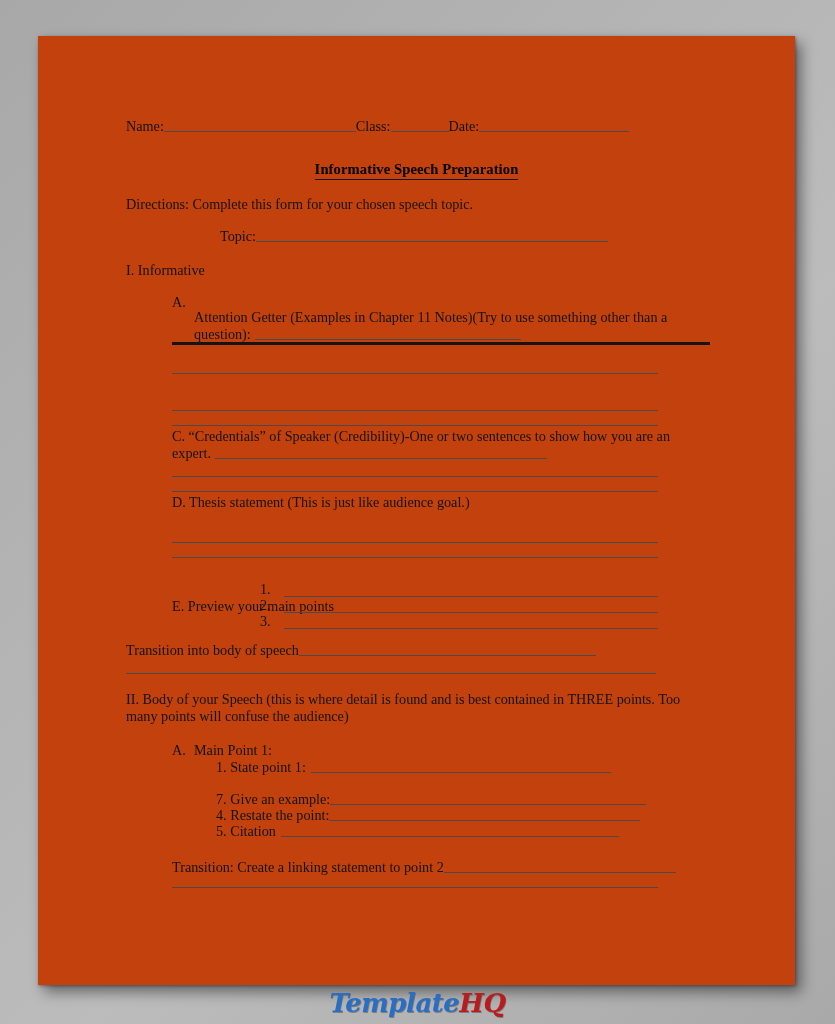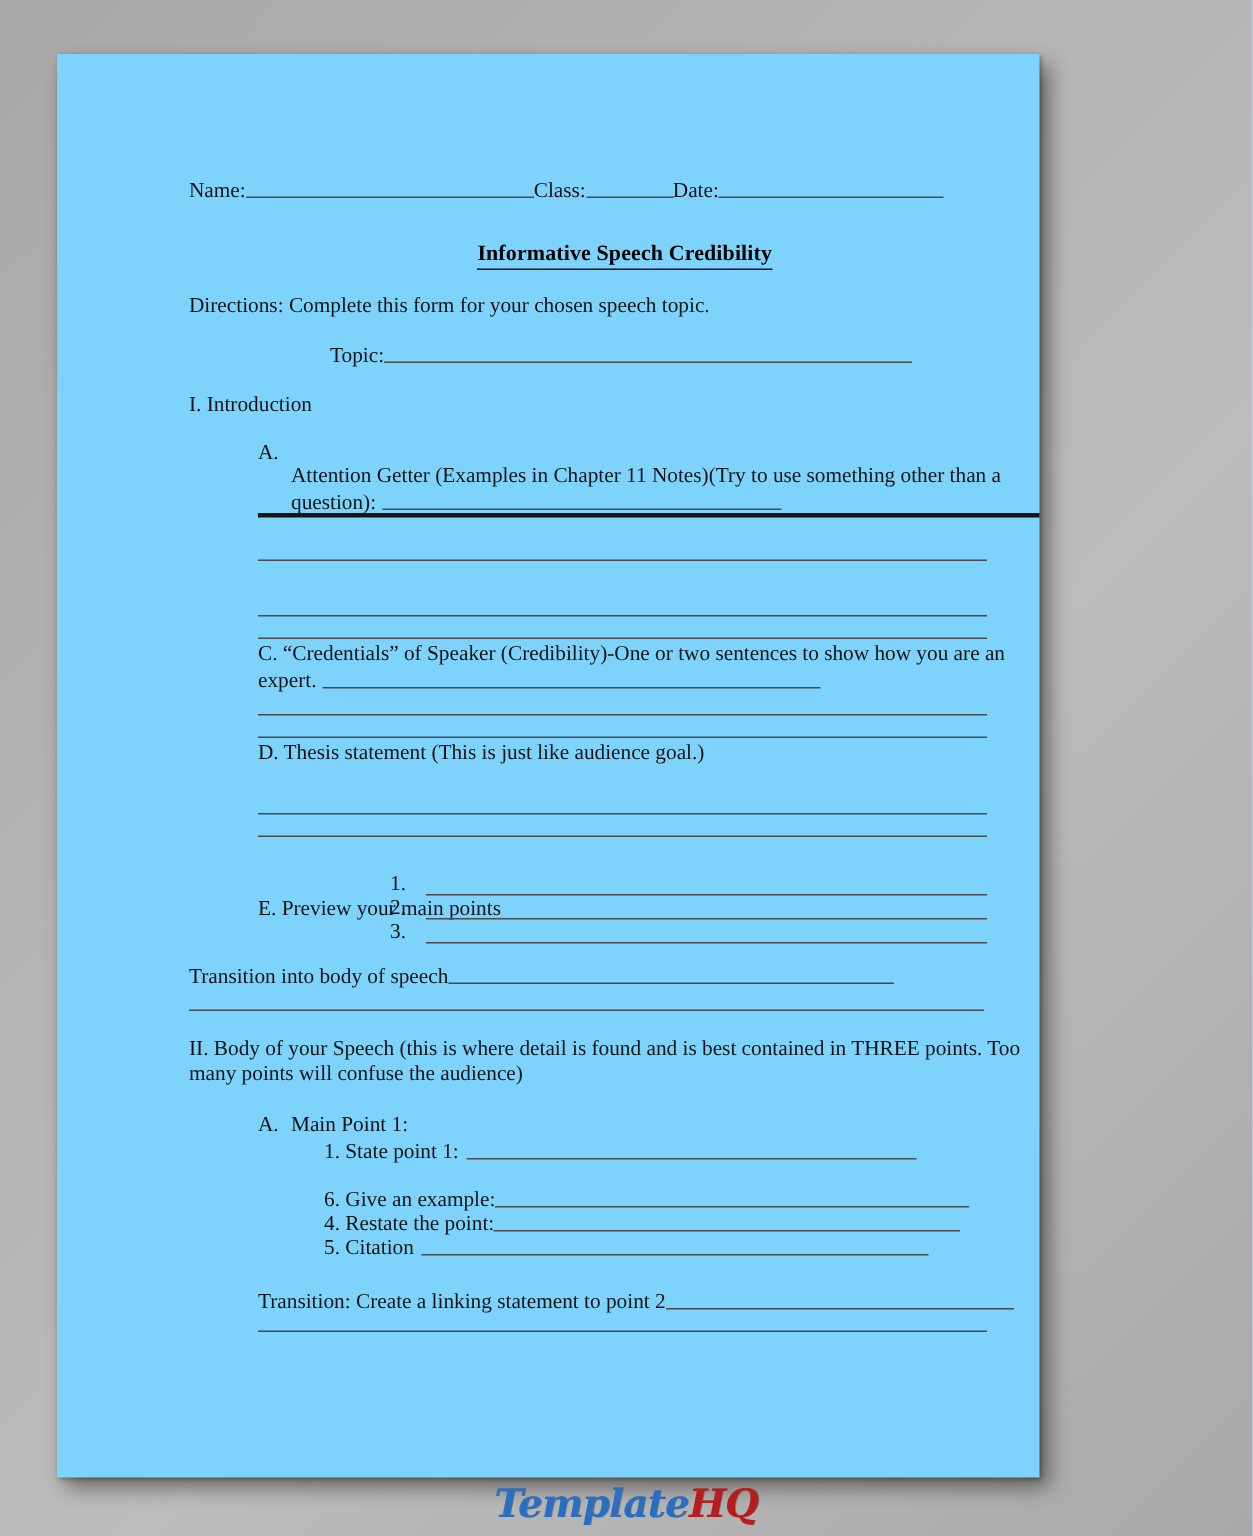--- a/index.html
+++ b/index.html
@@ -14,23 +14,23 @@
     font-family: "Liberation Serif", "DejaVu Serif", serif;
     overflow: hidden;
     position: relative;
   }
 
   
   #page {
     position: absolute;
     left: 38px;
     top: 36px;
-    width: 655px;
+    width: 757px;
     height: 949px;
-    background: #7dd3fc;
+    background: #c2410c;
     box-shadow: 6px 7px 13px rgba(0,0,0,0.45), 1px 1px 3px rgba(0,0,0,0.35);
     overflow: hidden;
   }
 
   #doc {
     position: absolute;
     left: 0; top: 0;
     width: 757px;
     height: 949px;
     padding: 0;
@@ -98,30 +98,30 @@
 <body>
 
 <div id="page">
   <div id="doc">
 
     <div class="abs t" style="left:88px; top:82px;">
       <span>Name:</span><span class="fill" style="width:192px;"></span><span>Class:</span><span class="fill" style="width:58px;"></span><span>Date:</span><span class="fill" style="width:150px;"></span>
     </div>
 
     <div class="abs" style="left:0; top:124px; width:757px; text-align:center;">
-      <span class="u-title">Informative Speech Credibility</span>
+      <span class="u-title">Informative Speech Preparation</span>
     </div>
 
     <div class="abs t" style="left:182px; top:192px;">
       <span>Topic:</span><span class="fill" style="width:352px;"></span>
     </div>
 
     <div class="abs t" style="left:88px; top:160px;">Directions: Complete this form for your chosen speech topic.</div>
 
-    <div class="abs t" style="left:88px; top:226px;">I. Introduction</div>
+    <div class="abs t" style="left:88px; top:226px;">I. Informative</div>
 
     <div class="abs t" style="left:134px; top:258px;">A.</div>
     <div class="abs t wrapline" style="left:156px; top:258px; width:504px;margin-top:15px;">
       <span>Attention Getter (Examples in Chapter 11 Notes)(Try to use something other than a question):</span><span class="fill" style="width:266px; margin-left:4px;"></span>
     </div>
 
     <div class="rule heavy" style="left:134px; top:306px; width:538px;"></div>
 
     <div class="rule" style="left:134px; top:337px; width:486px;"></div>
 
@@ -156,21 +156,21 @@
 
     <div class="abs t wrapline" style="left:88px; top:655px; width:566px;">II. Body of your Speech (this is where detail is found and is best contained in THREE points. Too many points will confuse the audience)</div>
 
     <div class="abs t" style="left:134px; top:706px;">A.</div>
     <div class="abs t" style="left:156px; top:706px;">Main Point 1:</div>
 
     <div class="abs t" style="left:178px; top:723px;">
       <span>1. State point 1:</span><span class="fill" style="width:300px; margin-left:5px;"></span>
     </div>
     <div class="abs t" style="left:178px; top:755px;">
-      <span>6. Give an example:</span><span class="fill" style="width:316px;"></span>
+      <span>7. Give an example:</span><span class="fill" style="width:316px;"></span>
     </div>
     <div class="abs t" style="left:178px; top:771px;">
       <span>4. Restate the point:</span><span class="fill" style="width:311px;"></span>
     </div>
     <div class="abs t" style="left:178px; top:787px;">
       <span>5. Citation</span><span class="fill" style="width:338px; margin-left:5px;"></span>
     </div>
 
     <div class="abs t" style="left:134px; top:823px;">
       <span>Transition: Create a linking statement to point 2</span><span class="fill" style="width:232px;"></span>

